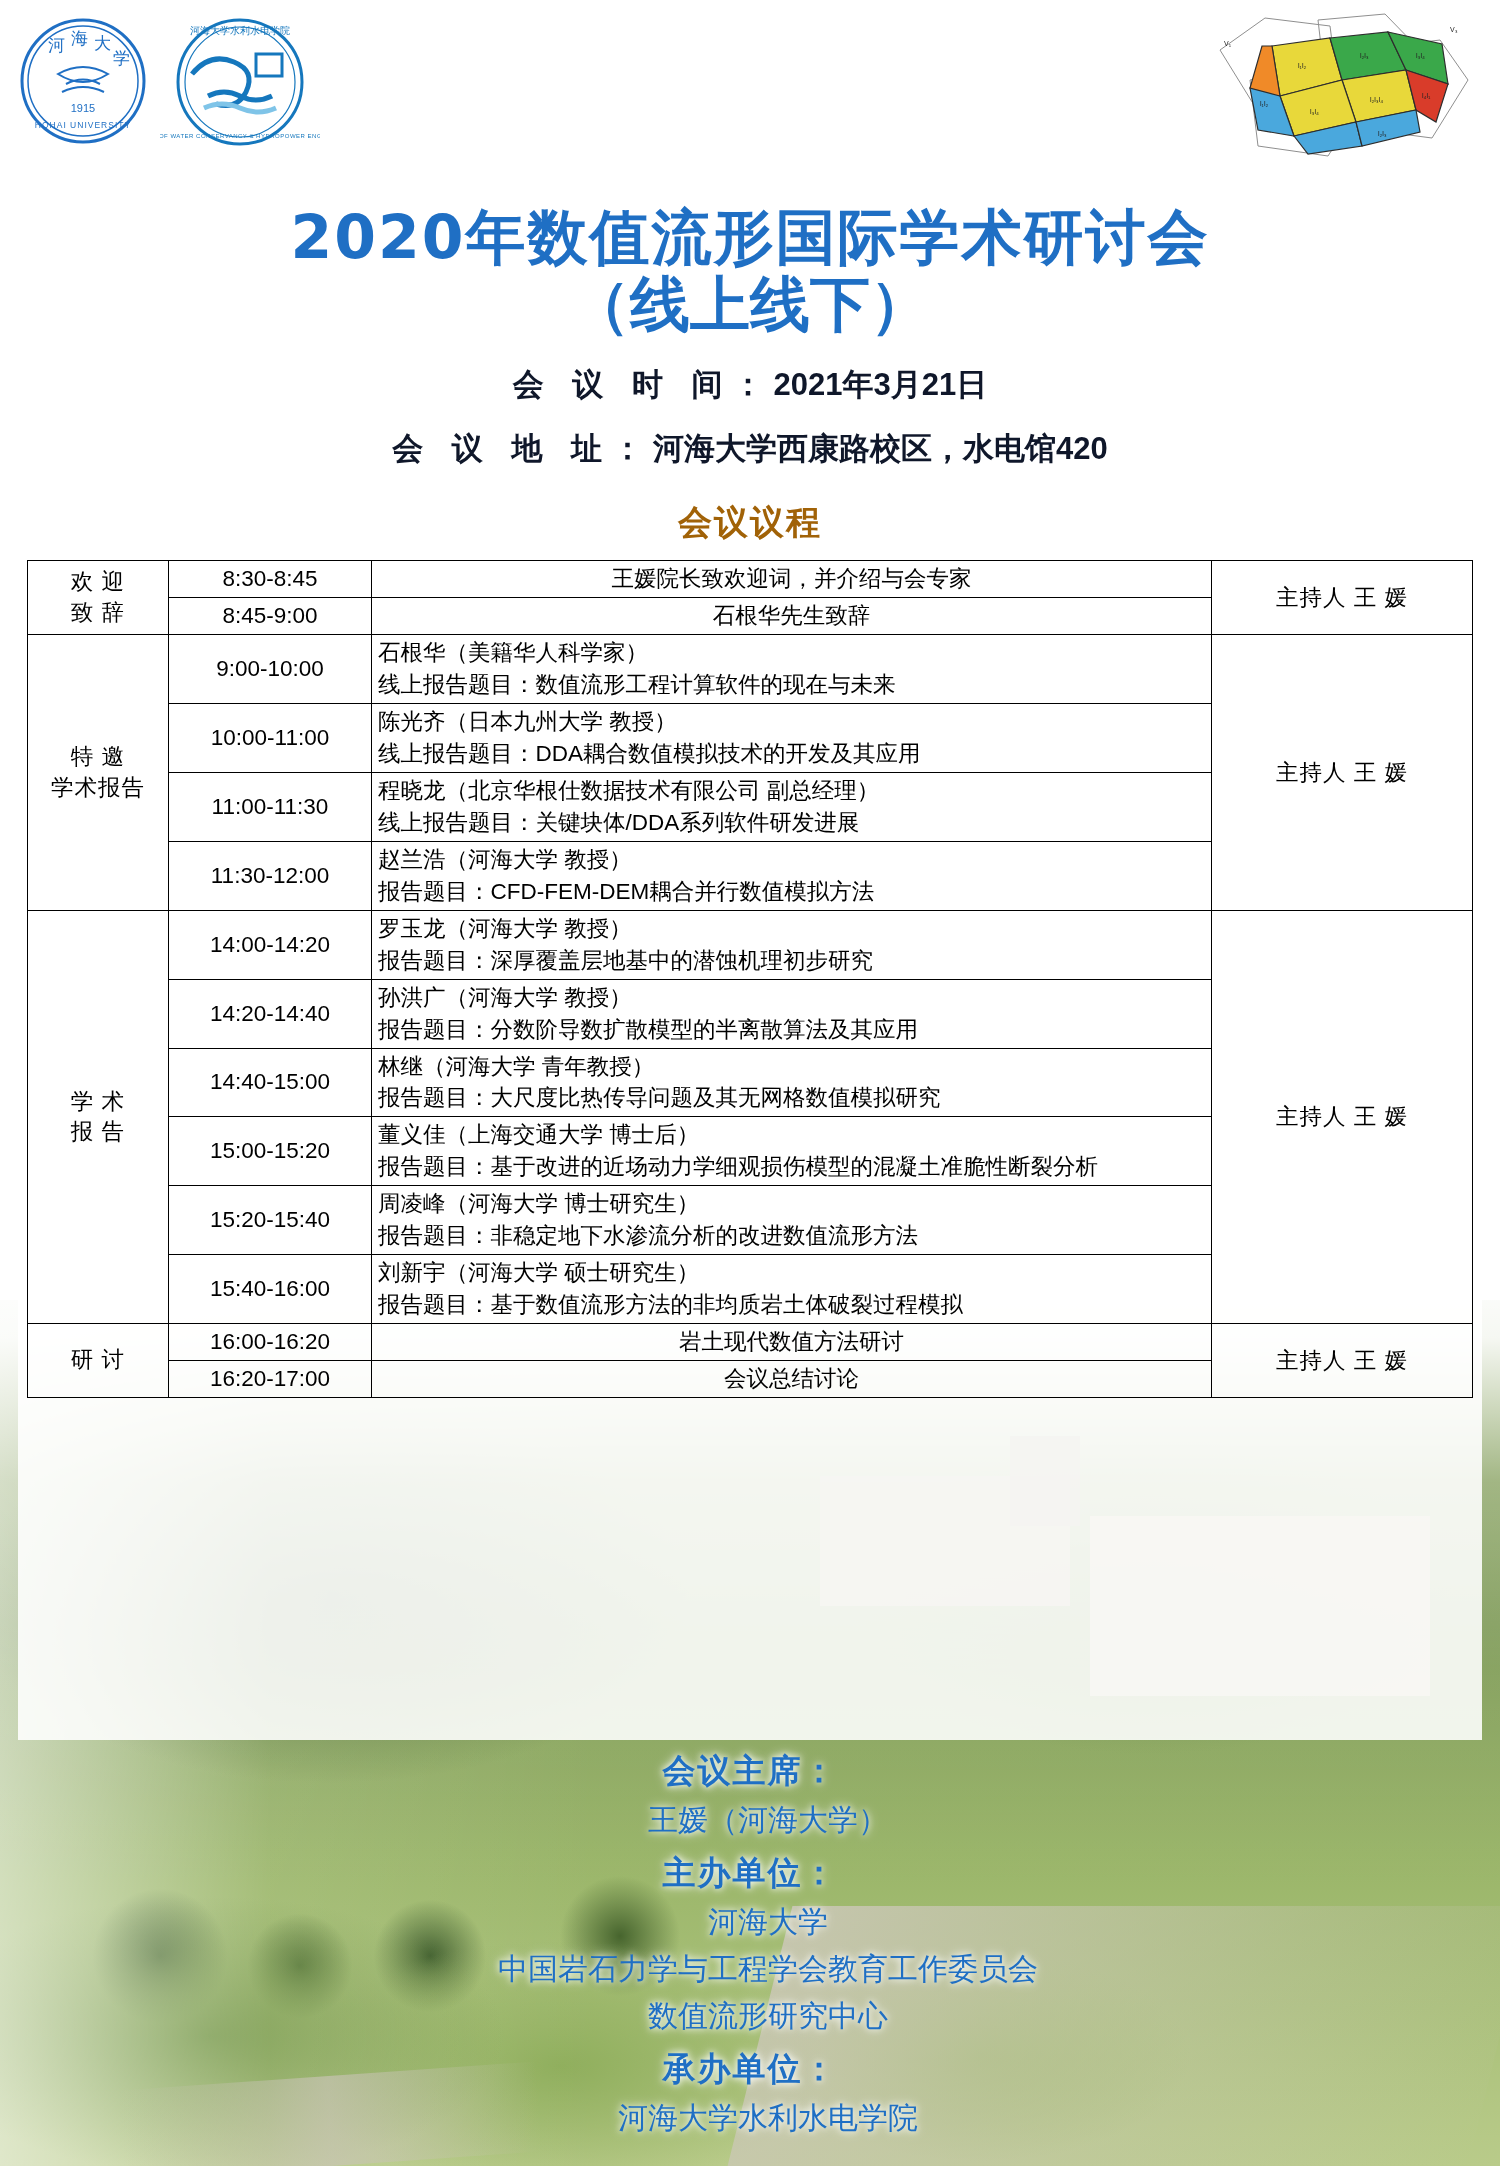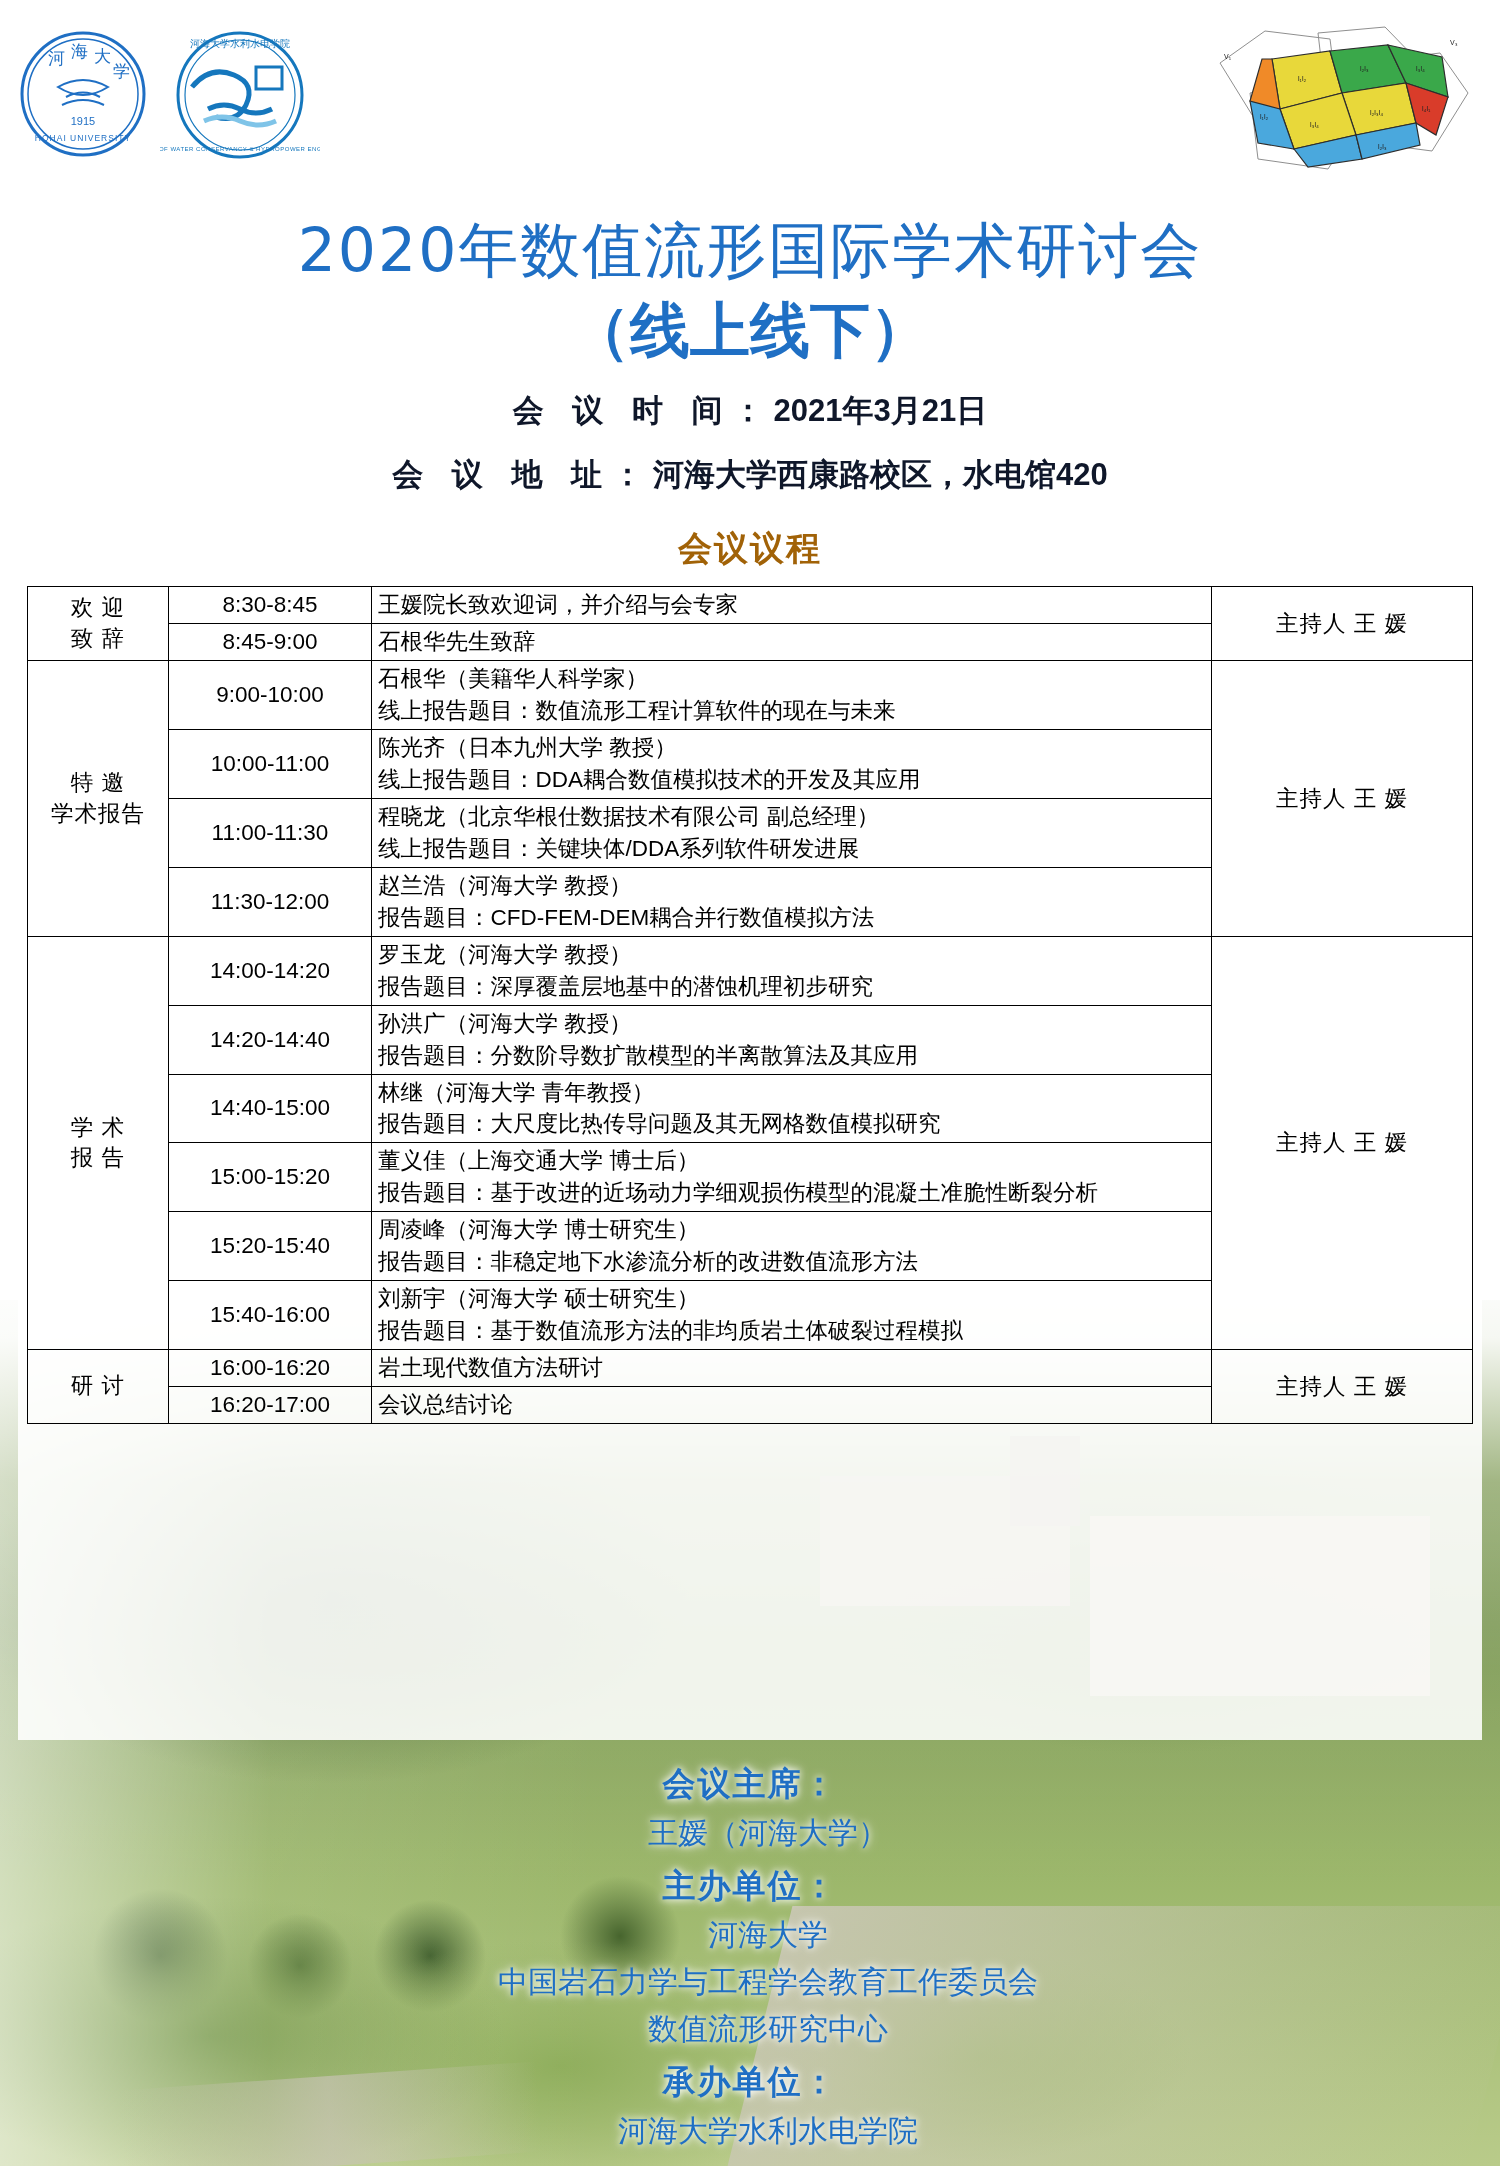--- a/index.html
+++ b/index.html
@@ -83,25 +83,25 @@
   }
 
   
   .poly-diagram {
     position: absolute; right: 20px; top: 6px; width: 270px; height: 160px;
   }
 
   
   .title-main {
     text-align: center;
-    margin: 17px;
+    margin: 4px;
     padding-top: 200px;
     font-family: "DejaVu Sans", "Liberation Sans", sans-serif;
     font-size: 60px;
-    font-weight: normal;
+    font-weight: bold;
     color: #1f6fc4;
     letter-spacing: 2px;
     line-height: 1.12;
   }
   .title-sub {
     text-align: center;
     font-family: "DejaVu Sans", "Liberation Sans", sans-serif;
     font-size: 60px;
     font-weight: bold;
     color: #1f6fc4;
@@ -160,21 +160,21 @@
   }
   td.host {
     width: 248px;
     text-align: center;
     font-size: 25px;
     letter-spacing: 1px;
   }
   td.detail { padding: 3px 8px 3px 10px; }
   td.detail .l1 { display: block; line-height: 1.42; }
   td.detail .l2 { display: block; line-height: 1.42; }
-  td.detail.single { line-height: 1.5; }
+  td.detail.single { line-height: 1.5; text-align: center; }
 
   
   .footer {
     position: absolute;
     left: 0;
     top: 1745px;
     width: 1500px;
     text-align: center;
     z-index: 4;
   }

